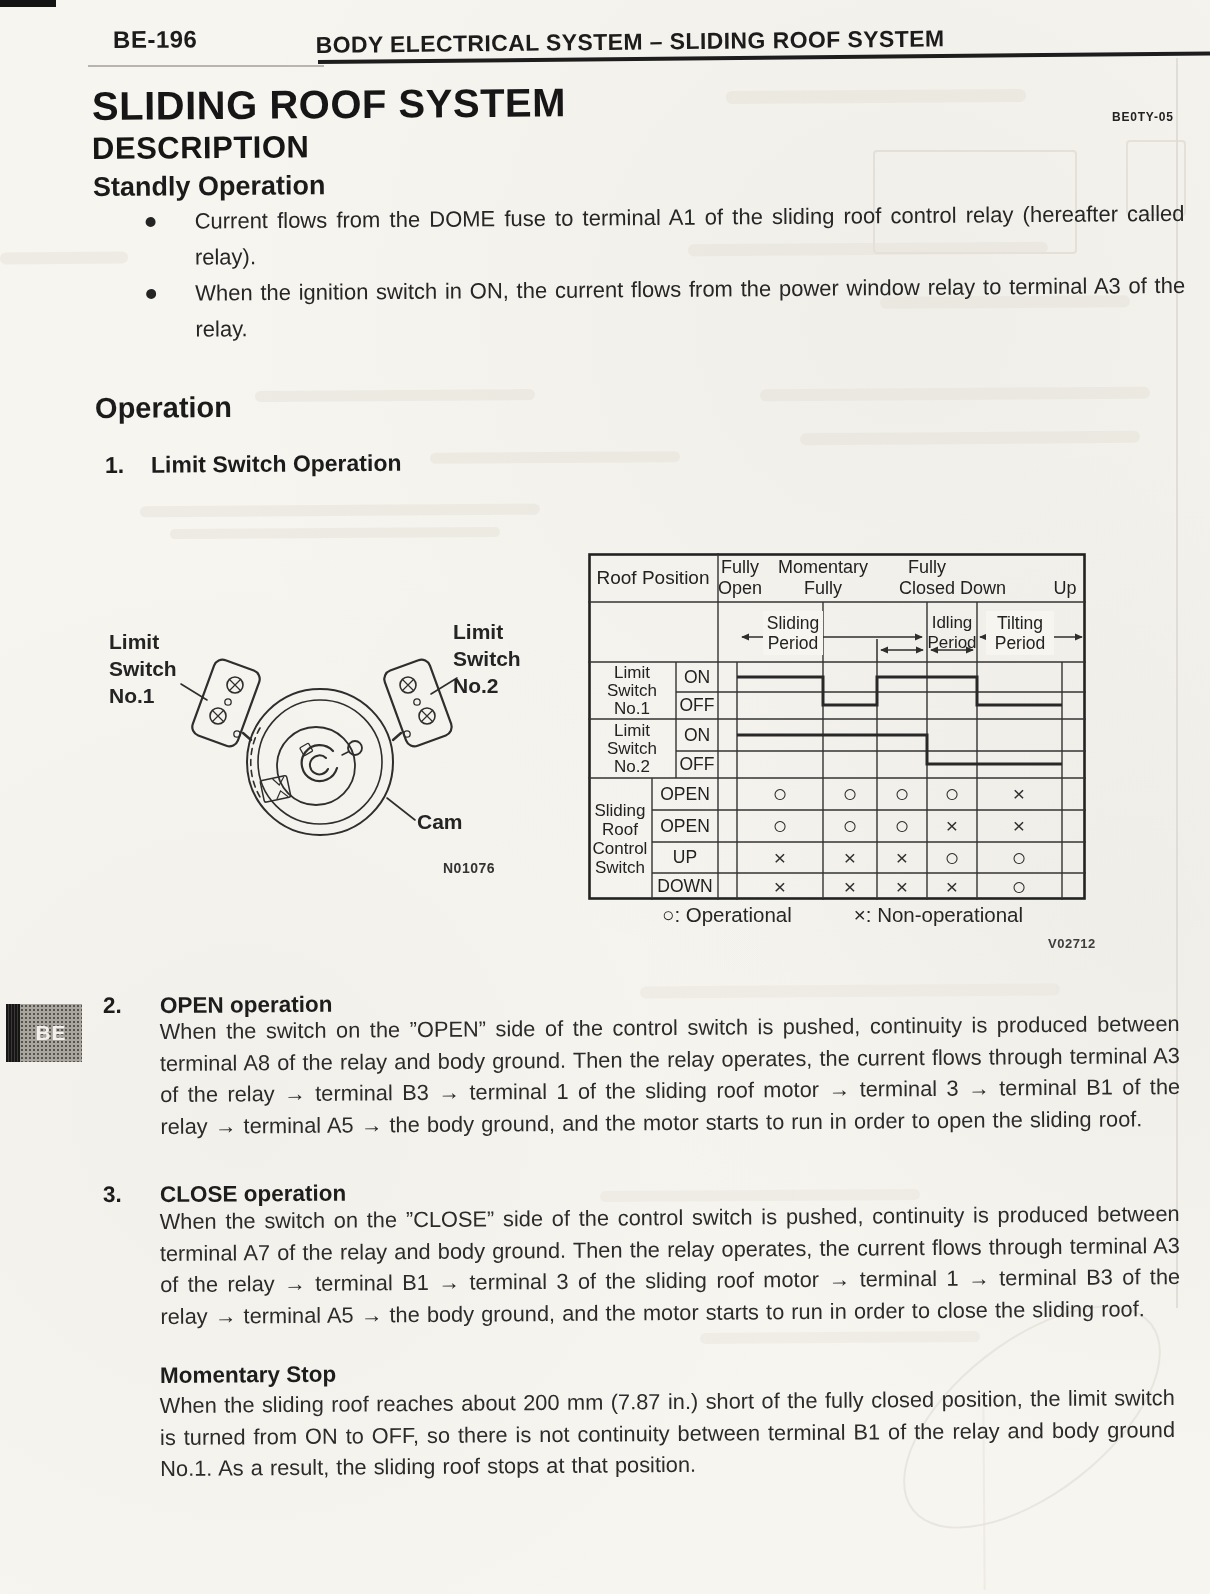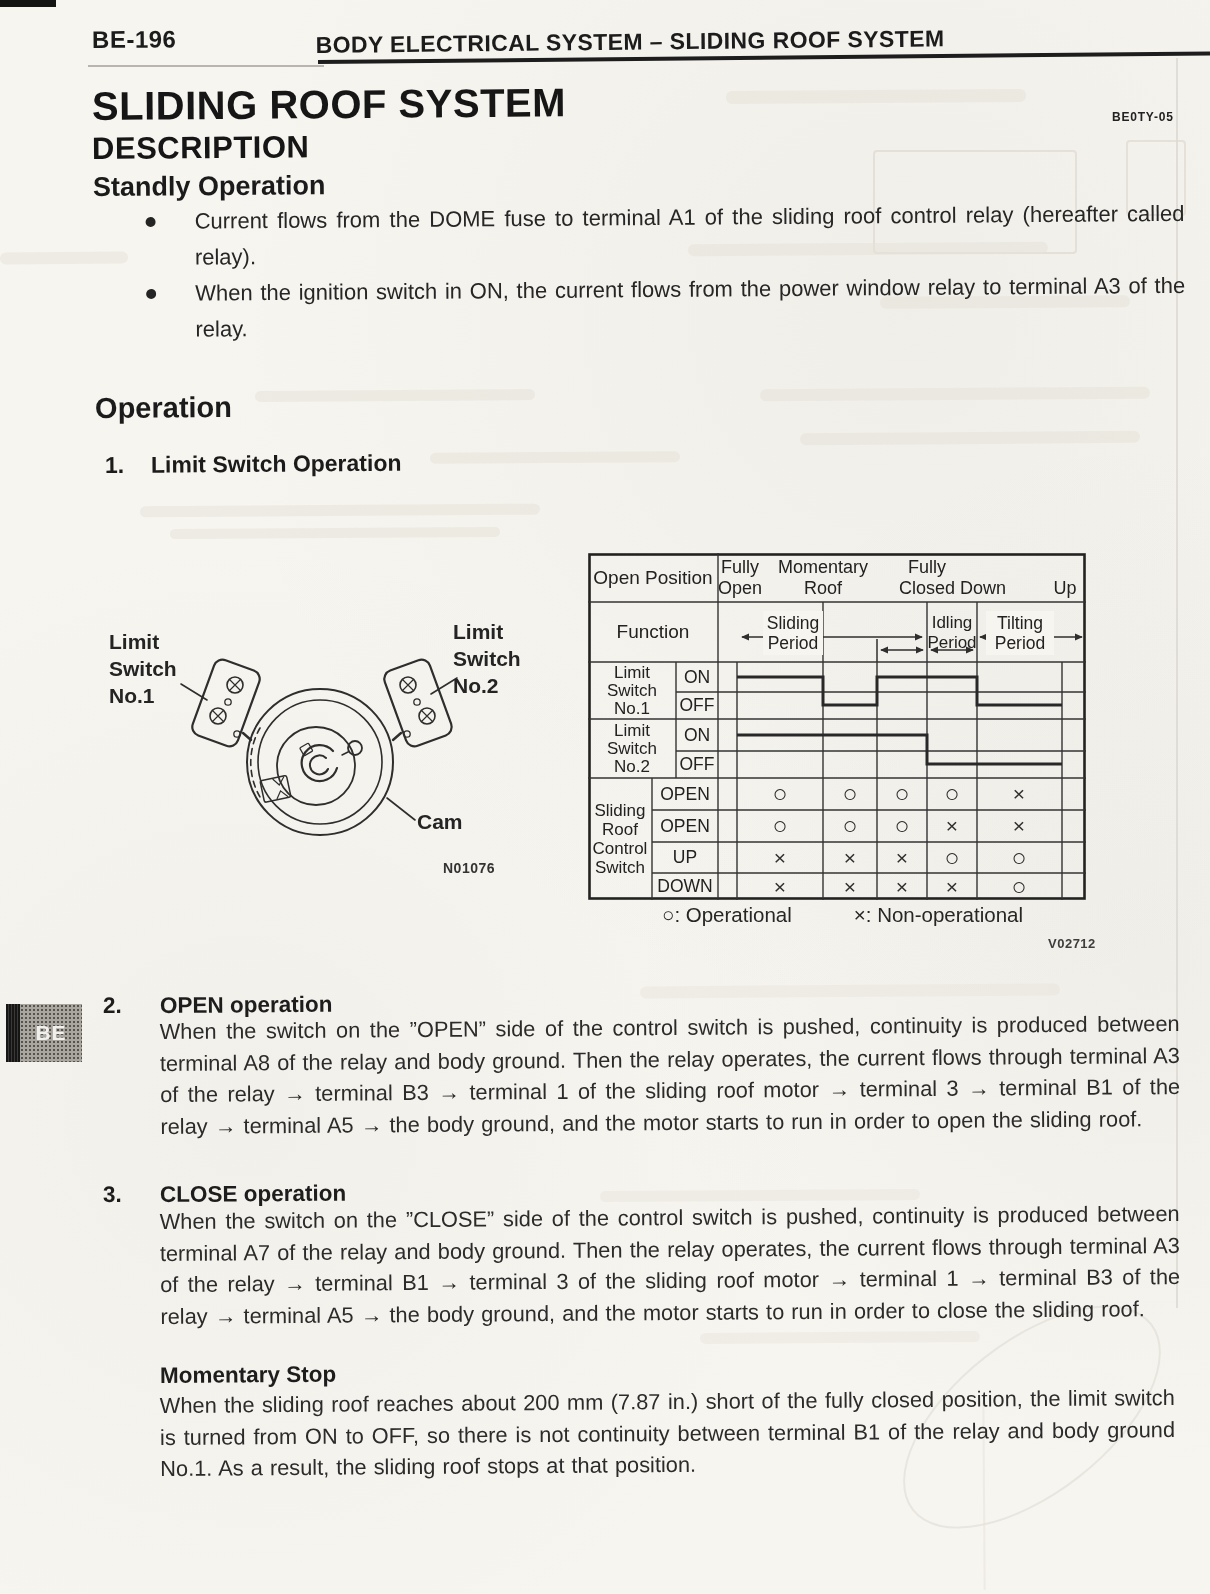--- a/index.html
+++ b/index.html
@@ -11,21 +11,21 @@
       radial-gradient(circle at 20% 70%, rgba(120,115,100,0.04), transparent 40%),
       radial-gradient(circle at 95% 60%, rgba(110,105,95,0.05), transparent 35%);
     font-family:"Liberation Sans", sans-serif;
     color:#2a2a2a;
   }
   .abs{position:absolute;}
   .skew{transform:rotate(-0.45deg);transform-origin:0 50%;}
   .skew2{transform:rotate(-0.6deg);transform-origin:0 50%;}
 
   
-  .page-num{font-size:24px;font-weight:bold;letter-spacing:.5px;color:#1c1c1c;}
+  .page-num{font-size:24px;font-weight:bold;letter-spacing:.5px;color:#1c1c1c;margin-left:21px;}
   .header-title{width:640px;text-align:center;font-size:23px;font-weight:bold;letter-spacing:.4px;color:#1c1c1c;}
   .rule-dark{height:3.5px;background:#1d1d1d;transform:rotate(-0.55deg);transform-origin:0 0;}
   .rule-light{height:2px;background:#b9b5ae;}
   .doc-code{font-size:12px;font-weight:bold;letter-spacing:.8px;color:#222;}
 
   .h-main{font-size:40px;font-weight:bold;letter-spacing:.5px;color:#161616;}
   .h-sub{font-size:31px;font-weight:bold;letter-spacing:.5px;color:#161616;}
   .h-sec{font-size:27px;font-weight:bold;color:#1b1b1b;}
   .h-op{font-size:29px;font-weight:bold;color:#1b1b1b;}
 
@@ -241,27 +241,26 @@
         <text x="364" y="312.5" class="mk mk-o">○</text>
         <text x="431" y="312.5" class="mk mk-o">○</text>
         <text x="192" y="340.5" class="mk mk-x">×</text>
         <text x="262" y="340.5" class="mk mk-x">×</text>
         <text x="314" y="340.5" class="mk mk-x">×</text>
         <text x="364" y="340.5" class="mk mk-x">×</text>
         <text x="431" y="341.5" class="mk mk-o">○</text>
       </g>
   </svg>
 
-  <div class="otc" style="left:0;top:0;width:130px;height:49px;font-size:19px;">Open Position</div>
-  <div class="otc" style="left:0;top:49px;width:130px;height:60px;font-size:19px;">Function</div>
+  <div class="otc" style="left:0;top:0;width:130px;height:49px;font-size:19px;">Roof Position</div>
 
   <div class="otc" style="left:122px;top:3px;width:60px;height:44px;font-size:18px;line-height:21px;">Fully
 Open</div>
   <div class="otc" style="left:185px;top:3px;width:100px;height:44px;font-size:18px;line-height:21px;">Momentary
-Roof</div>
+Fully</div>
   <div class="otc" style="left:307px;top:3px;width:64px;height:44px;font-size:18px;line-height:21px;">Fully
 Closed</div>
   <div class="otc" style="left:363px;top:24px;width:64px;height:22px;font-size:18px;">Down</div>
   <div class="otc" style="left:445px;top:24px;width:64px;height:22px;font-size:18px;">Up</div>
 
   <div class="otc" style="left:175px;top:58px;width:60px;height:44px;font-size:17.5px;line-height:20px;background:#f7f5f0;">Sliding
 Period</div>
   <div class="otc" style="left:341px;top:58px;width:46px;height:44px;font-size:17px;line-height:20px;">Idling
 Period</div>
   <div class="otc" style="left:398px;top:58px;width:68px;height:44px;font-size:17.5px;line-height:20px;background:#f7f5f0;">Tilting

